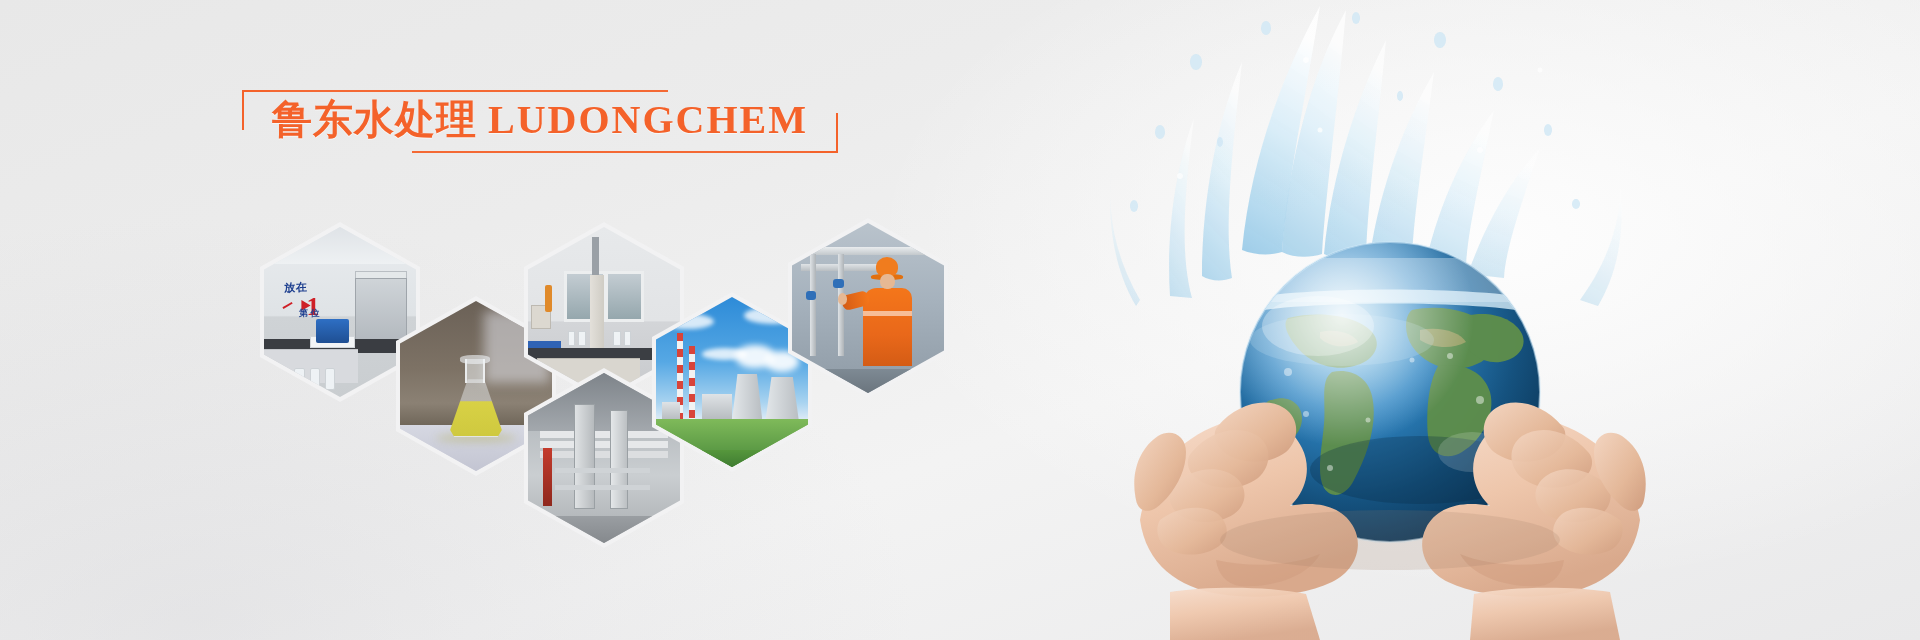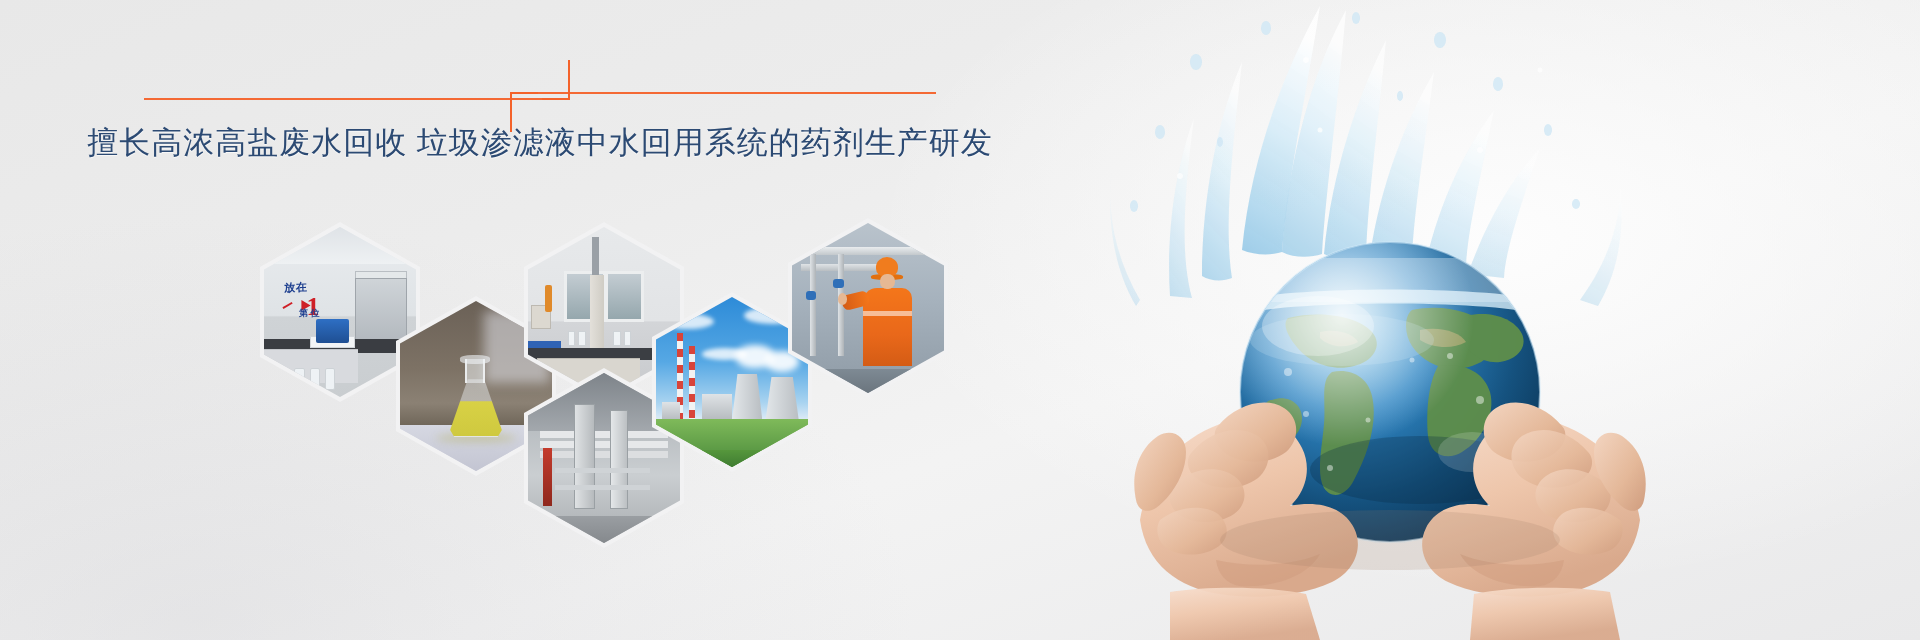--- a/index.html
+++ b/index.html
@@ -161,23 +161,26 @@
 
 <div id="banner">
 
   <div class="textblock">
 
     <div class="title-wrap">
       <span class="brk brk-l"></span>
       <span class="brk-top-line"></span>
       <span class="brk brk-r"></span>
       <span class="brk-bot-line"></span>
-    </div>
-
-    <div class="subtitle">擅长高浓高盐废水回收  垃圾渗滤液中水回用系统的药剂生产研发</div>
+      <div class="title">
+        <span>鲁东水处理</span>
+        <span class="en">LUDONGCHEM</span>
+      </div>
+    </div>
+
   </div>
 
   <div class="hexwrap">
 
     <div class="hexpad" style="left:260px;top:222px;width:160px;height:180px;"></div>
     <div class="hex" style="left:264px;top:227px;width:152px;height:170px;">
       <div class="inner">
         <div class="h1-bg"></div>
           <div class="h1-ceiling"></div>
         <div class="h1-cab2"></div>

